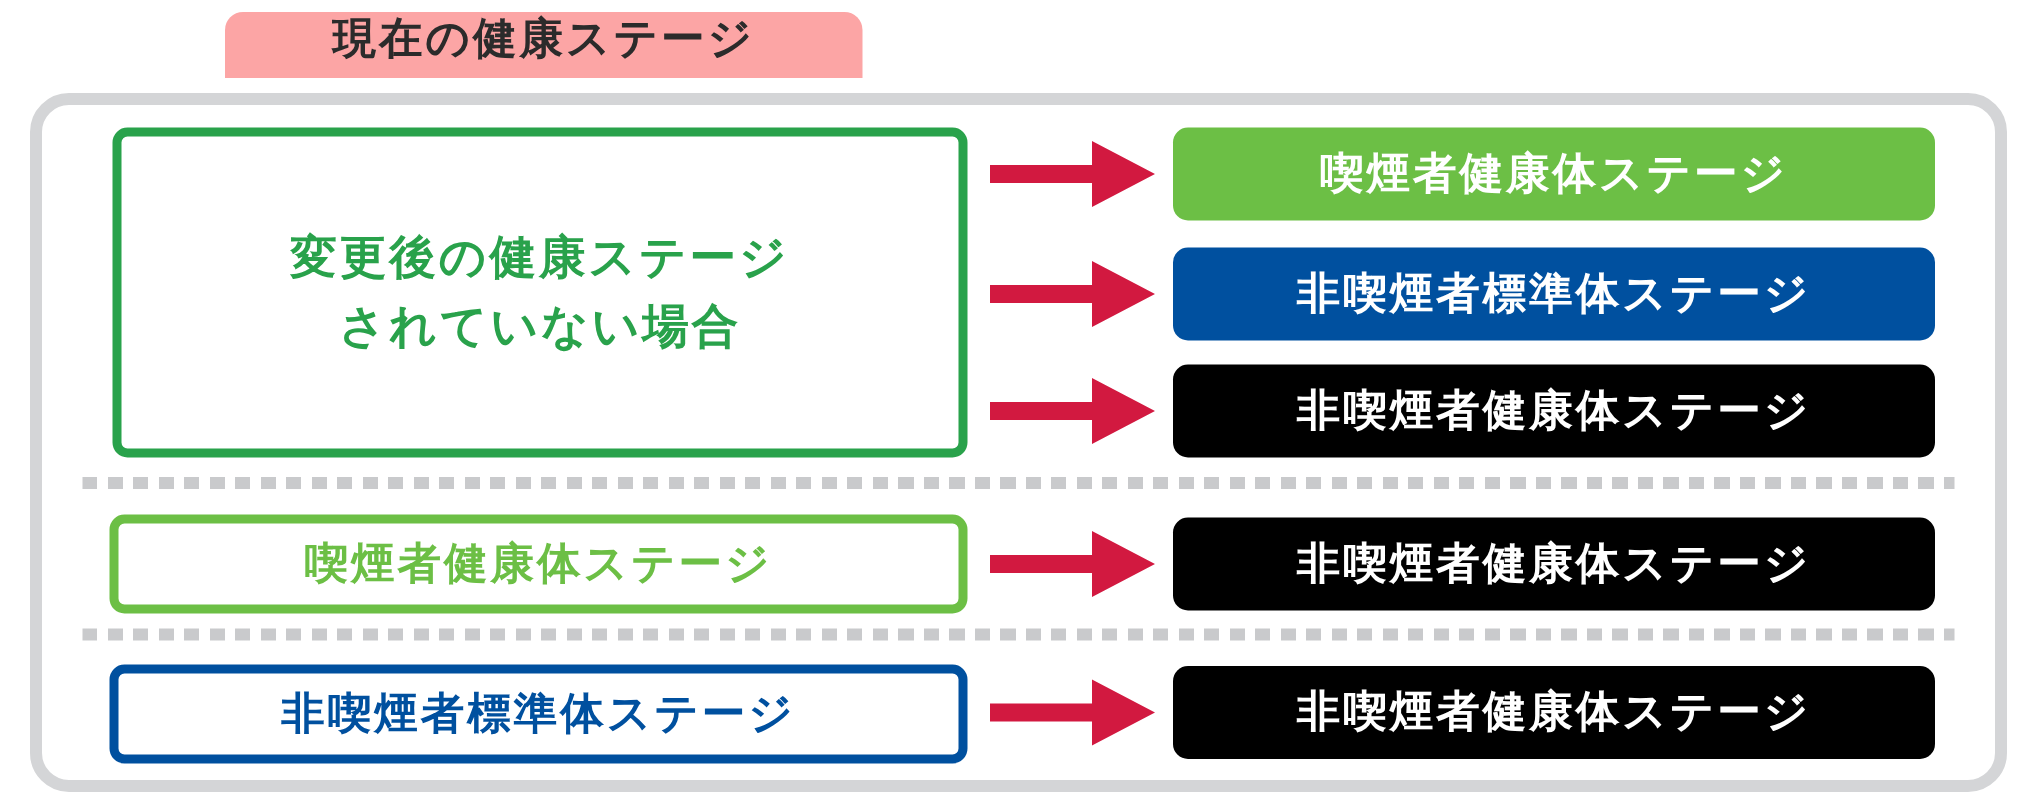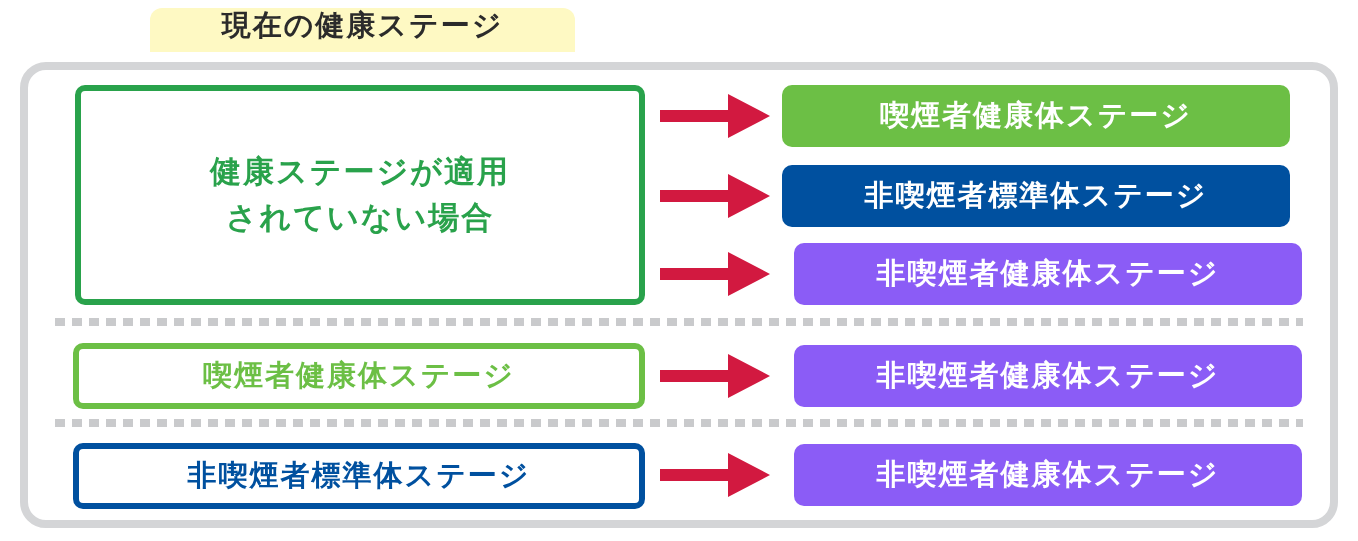--- a/index.html
+++ b/index.html
@@ -1,20 +1,20 @@
 <!DOCTYPE html>
 <html><head>
 <meta charset="utf-8">
 <style>
   html,body{margin:0;padding:0;background:#ffffff;}
   body{font-family:"Liberation Sans","DejaVu Sans",sans-serif;}
   .canvas{position:relative;width:1358px;height:541px;background:#ffffff;overflow:hidden;}
 
   
-  .tab{position:absolute;top:8px;height:44px;width:425px;background:#fef9c3;
+  .tab{position:absolute;top:8px;height:44px;width:425px;background:#fca5a5;
        border-radius:12px 12px 0 0;display:flex;align-items:center;justify-content:center;
        z-index:1;}
   .tab span{font-size:29px;font-weight:bold;color:#2b2b2b;letter-spacing:2px;
        padding-bottom:8px;}
   .tab-left{left:150px;}
   .tab-right{left:820px;}
 
   
   .frame{position:absolute;left:20px;top:62px;width:1318px;height:466px;
        box-sizing:border-box;border:8px solid #d4d5d7;border-radius:26px;
@@ -32,21 +32,21 @@
        color:#6cbf45;font-size:29px;letter-spacing:2px;}
   .src-blue{left:73px;top:443px;width:572px;height:66px;border:6px solid #00509f;
        color:#00509f;font-size:29px;letter-spacing:2px;}
 
   
   .tgt{position:absolute;left:782px;width:508px;height:62px;border-radius:10px;
        display:flex;align-items:center;justify-content:center;color:#ffffff;
        font-size:29px;font-weight:bold;letter-spacing:2px;}
   .fill-green{background:#6cbf45;}
   .fill-dblue{background:#00509f;}
-  .fill-lblue{background:#8b5cf6;margin-left:12px;}
+  .fill-lblue{background:#000000;}
 
   
   .arrow{position:absolute;left:660px;width:110px;height:46px;}
   .arrow svg{display:block;width:110px;height:46px;}
   .arrow polygon{fill:#d21940;}
 
   
   .dots{position:absolute;left:55px;width:1248px;height:8px;
        background:repeating-linear-gradient(to right,#c9cacc 0 10px,transparent 10px 17px);}
 </style>
@@ -56,21 +56,21 @@
 <div class="canvas">
 
   <div class="tab tab-left">
     <span>現在の健康ステージ</span>
   </div>
 
   <div class="frame"></div>
 
   <div class="layer">
 
-    <div class="src src-big">健康ステージが適用
+    <div class="src src-big">変更後の健康ステージ
 されていない場合</div>
 
     <div class="arrow" style="top:93px;">
       <svg viewBox="0 0 110 46" aria-hidden="true">
           <polygon points="0,17 68,17 68,1 110,23 68,45 68,29 0,29"></polygon>
         </svg>
     </div>
     <div class="tgt fill-green" style="top:85px;">喫煙者健康体ステージ</div>
 
     <div class="arrow" style="top:173px;">

